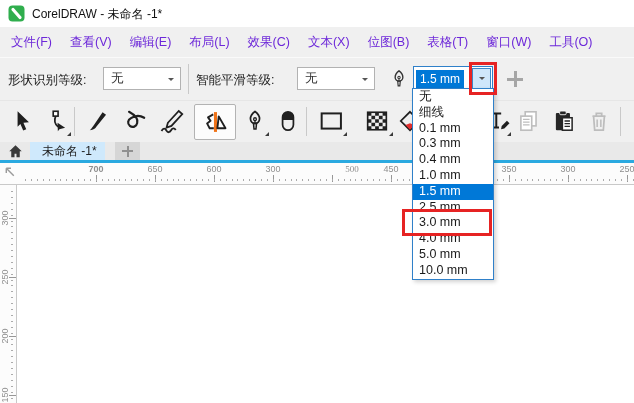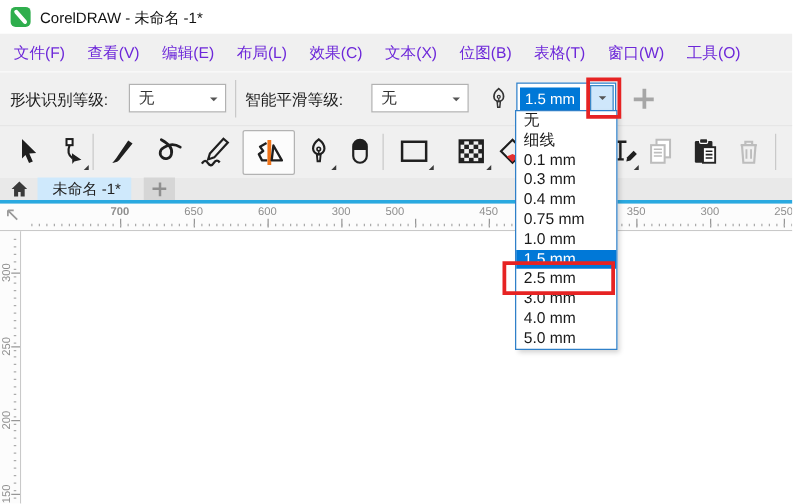--- a/index.html
+++ b/index.html
@@ -277,21 +277,21 @@
         </svg>
     </span>
   <span class="rh-label" style="left: 96px; font-weight: bold;">700</span>
       <i class="rh-major" style="left: 96px;"></i>
       <span class="rh-label" style="left: 155px;">650</span>
       <i class="rh-major" style="left: 155px;"></i>
       <span class="rh-label" style="left: 214px;">600</span>
       <i class="rh-major" style="left: 214px;"></i>
       <span class="rh-label" style="left: 273px;">300</span>
       <i class="rh-major" style="left: 273px;"></i>
-      <span class="rh-label" style="left: 316px;">500</span>
+      <span class="rh-label" style="left: 352px; font-family: Liberation Serif, serif;">500</span>
       <i class="rh-major" style="left: 332px;"></i>
       <span class="rh-label" style="left: 391px;">450</span>
       <i class="rh-major" style="left: 391px;"></i>
       <span class="rh-label" style="left: 450px;">400</span>
       <i class="rh-major" style="left: 450px;"></i>
       <span class="rh-label" style="left: 509px;">350</span>
       <i class="rh-major" style="left: 509px;"></i>
       <span class="rh-label" style="left: 568px;">300</span>
       <i class="rh-major" style="left: 568px;"></i>
       <span class="rh-label" style="left: 627px;">250</span>
@@ -448,24 +448,24 @@
       <i class="rv-dot" style="top: 212.5px;"></i>
     </div>
   <div class="canvas"></div>
 
   <div class="dropdown" id="dropdown">
       <div class="dd-item">无</div>
       <div class="dd-item">细线</div>
       <div class="dd-item">0.1 mm</div>
       <div class="dd-item">0.3 mm</div>
       <div class="dd-item">0.4 mm</div>
-      <div class="dd-item">0.75 mm</div>
       <div class="dd-item">1.0 mm</div>
       <div class="dd-item sel">1.5 mm</div>
       <div class="dd-item">2.5 mm</div>
       <div class="dd-item">3.0 mm</div>
       <div class="dd-item">4.0 mm</div>
       <div class="dd-item">5.0 mm</div>
+      <div class="dd-item">10.0 mm</div>
     </div>
 
   <div class="annot" id="annot1"></div>
   <div class="annot" id="annot2"></div>
 </div>
 
 </body></html>

